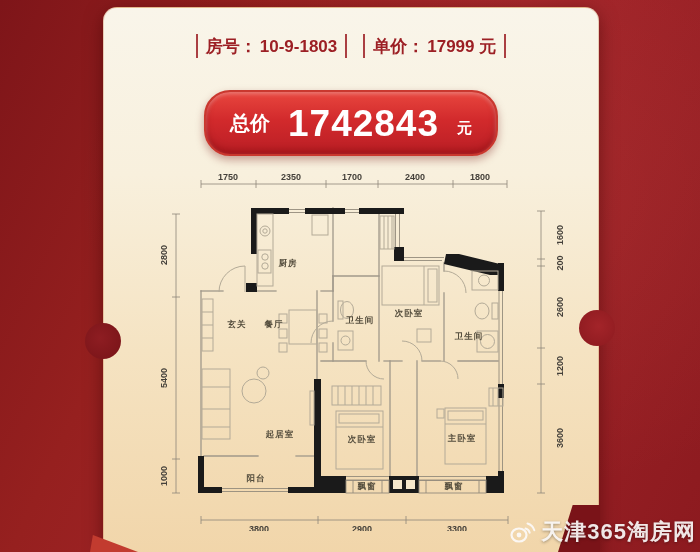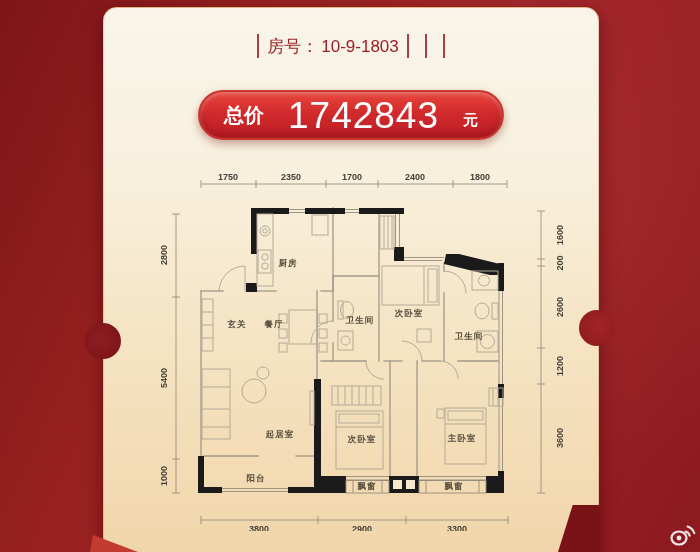--- a/index.html
+++ b/index.html
@@ -12,34 +12,34 @@
     background:radial-gradient(ellipse at 70% 35%, rgba(255,120,100,0.10), rgba(0,0,0,0) 60%);pointer-events:none;}
   .card{
     position:absolute;left:103px;top:7px;width:494px;height:553px;z-index:1;
     background:linear-gradient(180deg,#f9f5ea 0%,#f8f0dd 30%,#f5e3c2 62%,#f1d5a9 100%);
     border-radius:14px;border:1px solid rgba(200,130,90,.35);
     box-shadow:0 5px 18px rgba(55,0,0,.5);
   }
   .header{
     position:absolute;top:26px;left:0;right:0;
     display:flex;justify-content:center;align-items:center;
-    color:#9c1f24;font-weight:normal;font-size:17px;white-space:nowrap;
+    color:#9c1f24;font-weight:bold;font-size:17px;white-space:nowrap;
   }
   .hdr-item{display:flex;align-items:baseline;gap:3px;}
   .sep{width:2px;height:24px;background:#9c1f24;opacity:.85;margin:0 8px;align-self:center;}
   .price-pill{
     position:absolute;top:82px;left:50%;transform:translateX(-50%);
-    height:46px;padding:0 24px;border-radius:26px;
-    display:flex;align-items:center;gap:24px;color:#fff;white-space:nowrap;
+    height:46px;padding:8px 24px;border-radius:26px;
+    display:flex;align-items:center;gap:18px;color:#fff;white-space:nowrap;
     background:linear-gradient(180deg,#e8463e 0%,#d22a2c 45%,#ba1e25 100%);
     border:2px solid #c9382f;
     box-shadow:0 4px 9px rgba(110,8,8,.35), inset 0 2px 4px rgba(255,255,255,.30), inset 0 -4px 7px rgba(110,0,0,.35);
   }
   .pill-label{font-size:20px;font-weight:bold;}
-  .pill-num{font-size:37px;font-weight:normal;letter-spacing:1px;line-height:1;}
+  .pill-num{font-size:37px;font-weight:bold;letter-spacing:1px;line-height:1;}
   .pill-unit{font-size:15px;font-weight:bold;align-self:flex-end;margin-bottom:8px;}
   .plan{position:absolute;left:22px;top:163px;width:455px;height:360px;}
   
   .wall{fill:#1a1a1a;stroke:none;}
   .whitebox{fill:#f5e7cb;stroke:none;}
   .tl{stroke:#a0988a;stroke-width:1.3;fill:none;stroke-linecap:square;}
   .wl{stroke:#938b7c;stroke-width:0.9;fill:none;}
   .fu{stroke:#b3aa97;stroke-width:1;fill:none;}
   .dl{stroke:#8d8679;stroke-width:0.8;fill:none;}
   .dimtext{font-size:9px;font-weight:bold;fill:#44403a;font-family:"Liberation Sans","DejaVu Sans",sans-serif;}
@@ -66,20 +66,24 @@
   <div class="card">
 
     <div class="header">
       <span class="sep"></span>
       <span class="hdr-item">
         <span>房号：</span>
         <span>10-9-1803</span>
       </span>
       <span class="sep"></span>
       <span class="sep"></span>
+      <span class="hdr-item">
+        <span>单价：</span>
+        <span>17999 元</span>
+      </span>
       <span class="sep"></span>
     </div>
 
     <div class="price-pill">
       <span class="pill-label">总价</span>
       <span class="pill-num">1742843</span>
       <span class="pill-unit">元</span>
     </div>
 
     <svg class="plan" viewBox="0 0 455 360">
@@ -298,15 +302,16 @@
   <div class="fold-left"></div>
   <div class="fold-right"></div>
 
   <div class="watermark">
     <svg width="27" height="24" viewBox="0 0 27 24">
       <ellipse cx="10" cy="15" rx="7.5" ry="6.5" fill="none" stroke="rgba(252,250,248,.92)" stroke-width="2.2"></ellipse>
       <circle cx="10" cy="15" r="2.4" fill="rgba(252,250,248,.92)"></circle>
       <path d="M 16.5 8.5 a 5.5 5.5 0 0 1 4.2 4.2" fill="none" stroke="rgba(252,250,248,.92)" stroke-width="2" stroke-linecap="round"></path>
       <path d="M 18.5 3.5 a 10 10 0 0 1 6.8 6.8" fill="none" stroke="rgba(252,250,248,.92)" stroke-width="2" stroke-linecap="round"></path>
     </svg>
+    <span>天津365淘房网</span>
   </div>
 
 </div>
 
 </body></html>

